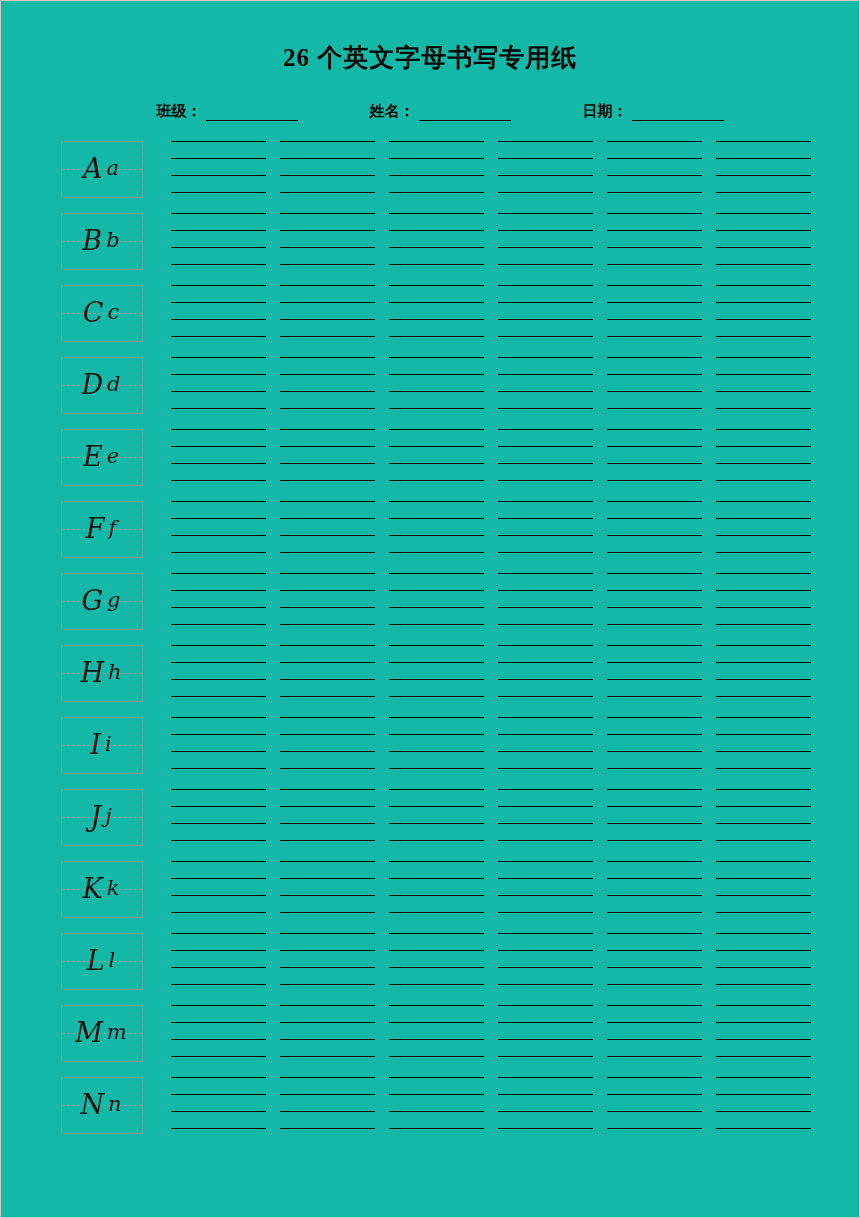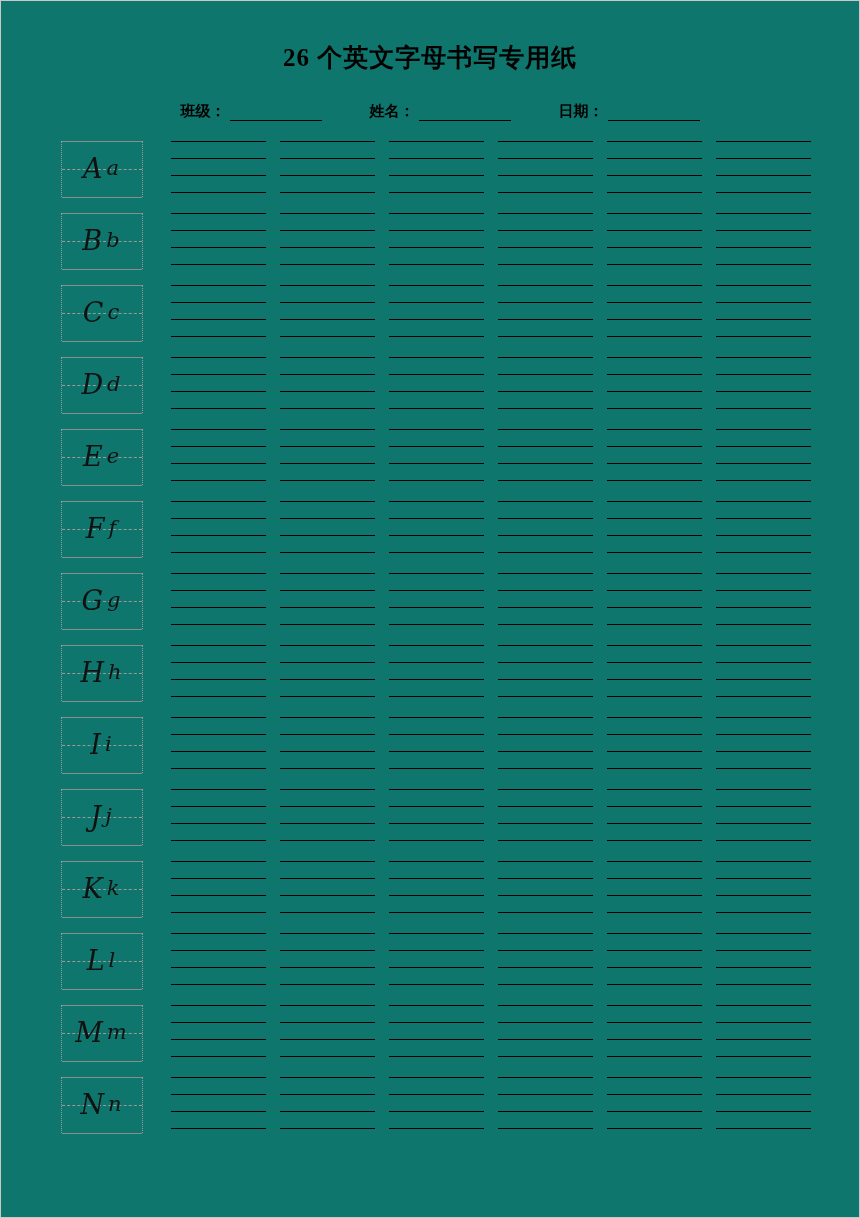--- a/index.html
+++ b/index.html
@@ -7,39 +7,39 @@
     padding: 0;
     background: #ffffff;
   }
   body {
     font-family: "Liberation Serif", serif;
   }
   .page {
     position: relative;
     width: 860px;
     height: 1218px;
-    background: #0f766e;
+    background: #14b8a6;
     border: 1px solid #c9c9c9;
     box-sizing: border-box;
     overflow: hidden;
   }
   .title {
     text-align: center;
     font-size: 25px;
     font-weight: bold;
     letter-spacing: 1px;
     margin-top: 40px;
     color: #000;
     font-family: "Liberation Serif", serif;
   }
   .meta-row {
     display: flex;
     justify-content: center;
     align-items: flex-end;
-    gap: 48px;
+    gap: 72px;
     margin-top: 28px;
     font-size: 15px;
     font-weight: bold;
     color: #000;
     padding-left: 20px;
   }
   .meta-item {
     display: flex;
     align-items: flex-end;
     white-space: nowrap;

